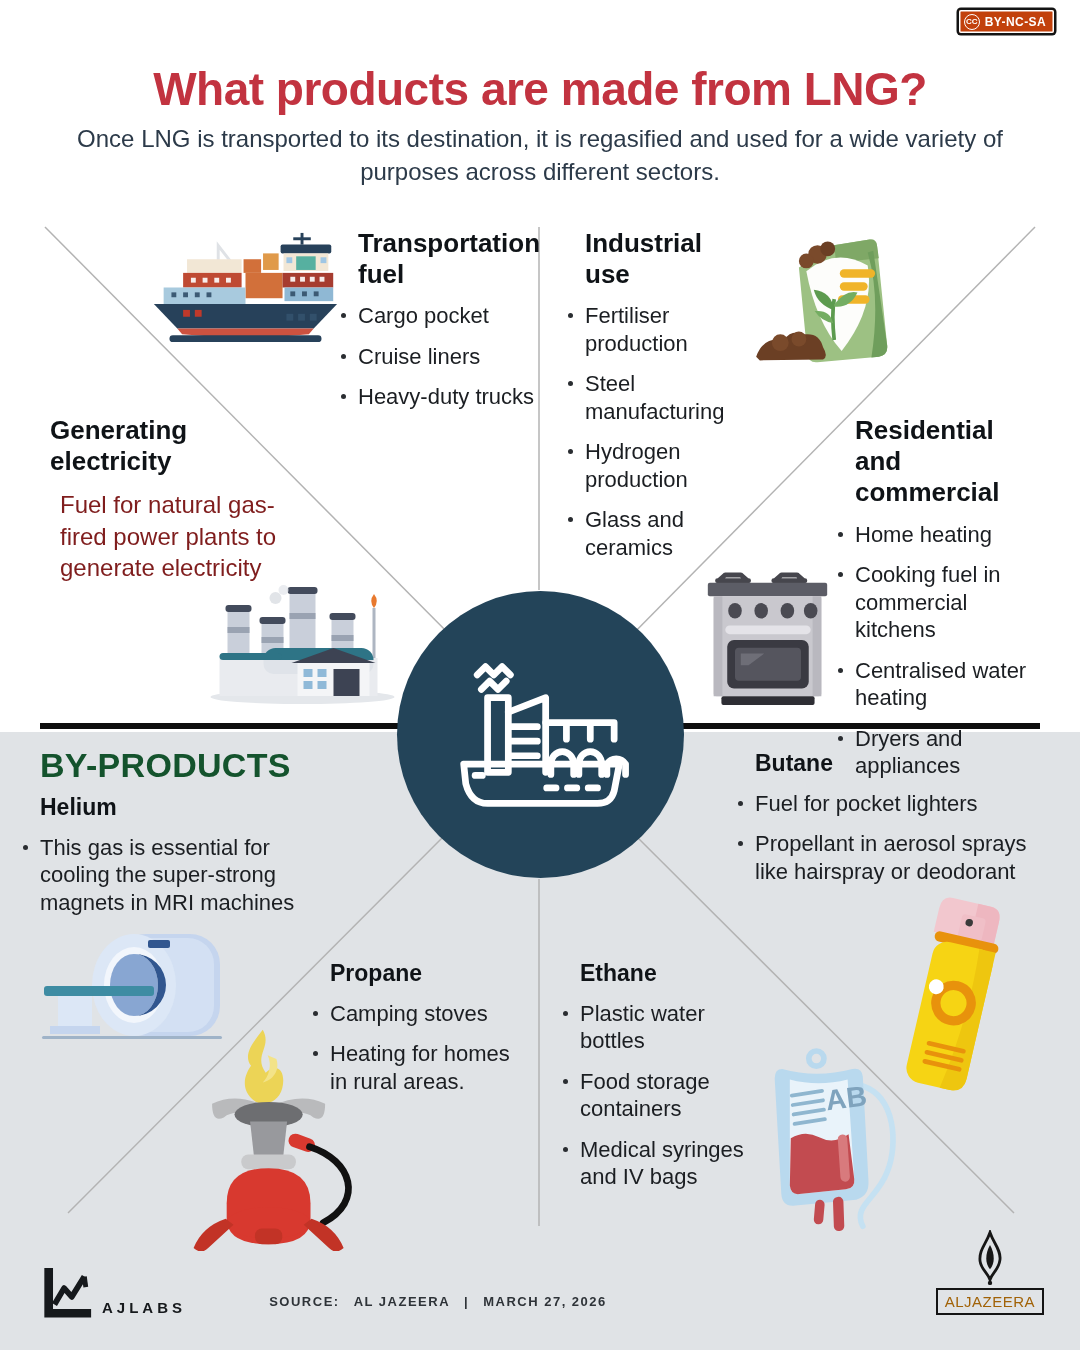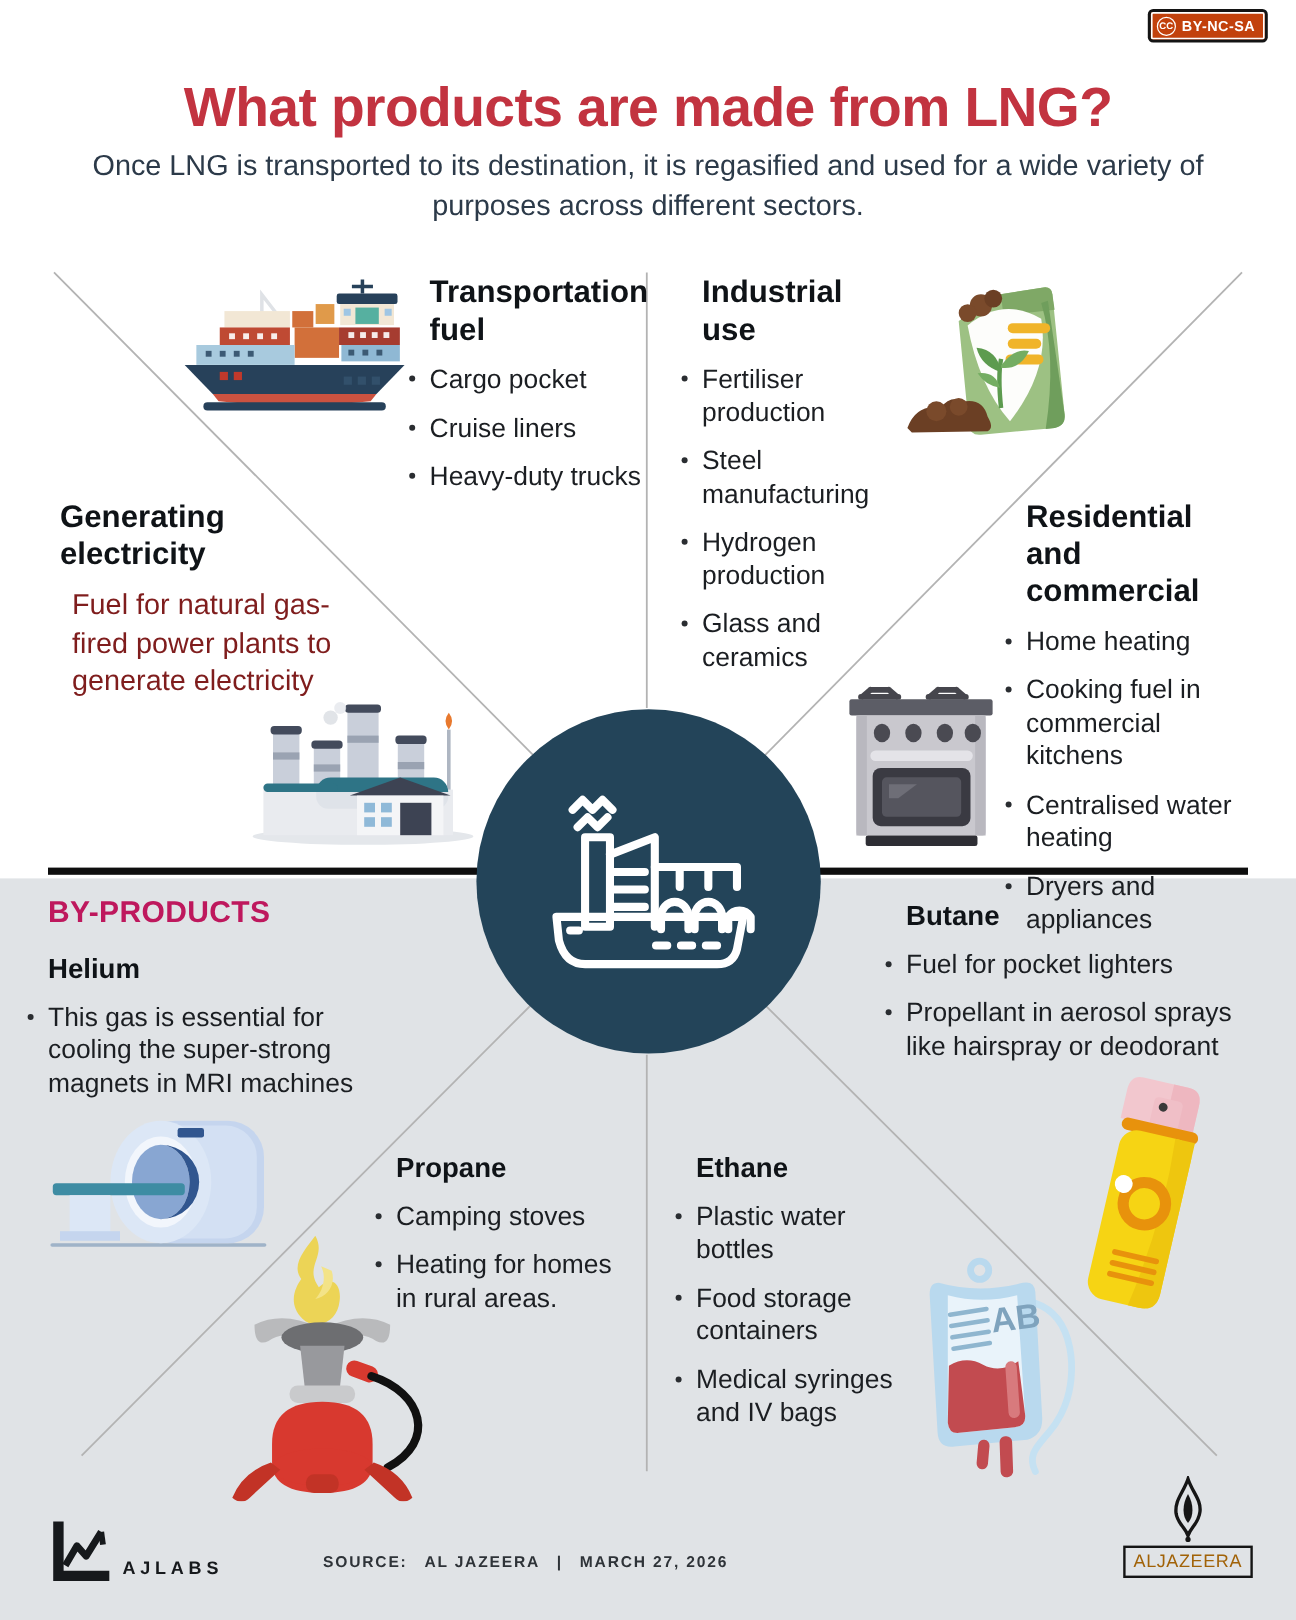--- a/index.html
+++ b/index.html
@@ -22,21 +22,21 @@
   .subtitle{position:absolute;top:122px;left:60px;width:960px;text-align:center;color:#2c3a49;
             font-size:24px;line-height:1.38;}
 
   .sec{position:absolute;}
   .sec h3{font-size:26px;font-weight:bold;color:#0f1317;margin:0 0 12px 22px;line-height:1.2;}
   .sec ul{list-style:none;margin:0;padding:0;}
   .sec li{position:relative;padding-left:22px;margin-bottom:13px;font-size:22px;line-height:1.25;color:#1b1e22;}
   .sec li::before{content:"";position:absolute;left:5px;top:11px;width:5px;height:5px;border-radius:50%;background:#2a2d31;}
   .sec .desc{font-size:24px;line-height:1.3;color:#7f1d1d;margin:10px;}
   #sec-electricity h3{margin-left:0;}
-  .byproducts-title{position:absolute;left:40px;top:746px;font-size:25px;font-weight:bold;color:#be185d;letter-spacing:.3px;}
+  .byproducts-title{position:absolute;left:40px;top:746px;font-size:34px;font-weight:bold;color:#14532d;letter-spacing:.3px;}
   .bp h3{font-size:23px;}
 
   .illo{position:absolute;}
   .center-circle{position:absolute;left:397px;top:591px;width:287px;height:287px;border-radius:50%;
                  background:#234459;display:flex;align-items:center;justify-content:center;}
 
   .footer-ajlabs{position:absolute;left:40px;top:1264px;display:flex;align-items:flex-end;gap:8px;}
   .ajlabs-text{font-size:15px;font-weight:bold;letter-spacing:4px;color:#16191c;padding-bottom:4px;}
   .footer-source{position:absolute;left:0;top:1294px;width:876px;text-align:center;font-size:13px;
                  font-weight:bold;letter-spacing:1.5px;color:#2e3338;}

